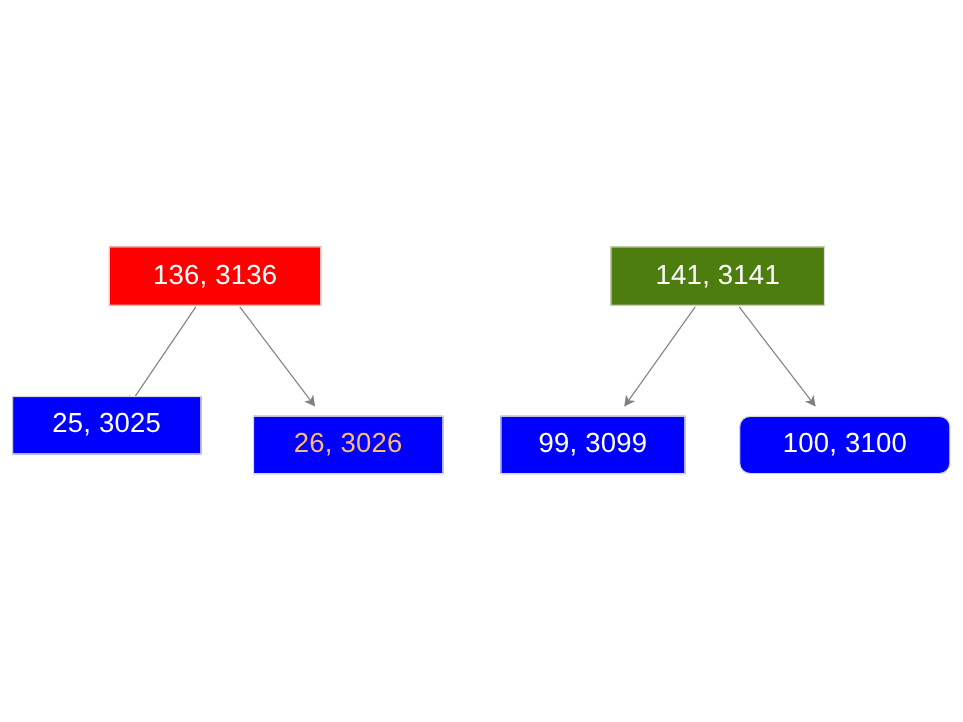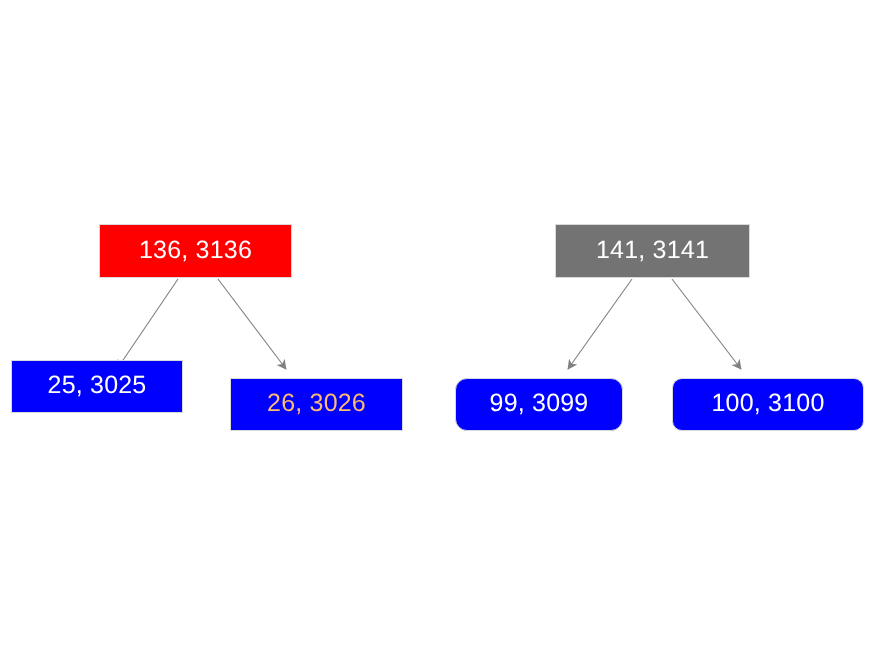--- a/index.html
+++ b/index.html
@@ -58,30 +58,30 @@
         <line x1="218" y1="279" x2="286" y2="369" stroke="#808080" stroke-width="1.1" marker-end="url(#arrowhead)"></line>
         <line x1="632" y1="279" x2="568" y2="369" stroke="#808080" stroke-width="1.1" marker-end="url(#arrowhead)"></line>
         <line x1="672" y1="279" x2="741" y2="369" stroke="#808080" stroke-width="1.1" marker-end="url(#arrowhead)"></line>
       </g>
   </svg>
 
   <div id="nodes">
       <div class="node" style="left: 99px; top: 224px; width: 193px; height: 54px; background: rgb(255, 0, 0); border-color: rgb(217, 217, 217); color: rgb(255, 255, 255);">
         <span class="node-label">136, 3136</span>
       </div>
-      <div class="node" style="left: 555px; top: 224px; width: 195px; height: 54px; background: #737373; border-color: rgb(217, 217, 217); color: rgb(255, 255, 255);">
+      <div class="node" style="left: 555px; top: 224px; width: 195px; height: 54px; background: #4d7c0f; border-color: rgb(217, 217, 217); color: rgb(255, 255, 255);">
         <span class="node-label">141, 3141</span>
       </div>
       <div class="node" style="left: 11px; top: 360px; width: 172px; height: 53px; background: rgb(0, 0, 255); border-color: rgb(217, 217, 217); color: rgb(255, 255, 255);">
         <span class="node-label">25, 3025</span>
       </div>
       <div class="node" style="left: 230px; top: 378px; width: 173px; height: 53px; background: rgb(0, 0, 255); border-color: rgb(217, 217, 217); color: #fdba74;">
         <span class="node-label">26, 3026</span>
       </div>
-      <div class="node" style="left: 455px; top: 378px; width: 168px; height: 53px; background: rgb(0, 0, 255); border-color: rgb(217, 217, 217); color: rgb(255, 255, 255); border-radius: 12px;">
+      <div class="node" style="left: 455px; top: 378px; width: 168px; height: 53px; background: rgb(0, 0, 255); border-color: rgb(217, 217, 217); color: rgb(255, 255, 255);">
         <span class="node-label">99, 3099</span>
       </div>
       <div class="node" style="left: 672px; top: 378px; width: 192px; height: 53px; background: rgb(0, 0, 255); border-color: rgb(217, 217, 217); color: rgb(255, 255, 255); border-radius: 10px;">
         <span class="node-label">100, 3100</span>
       </div>
     </div>
 
 </div>
 
 </body></html>

